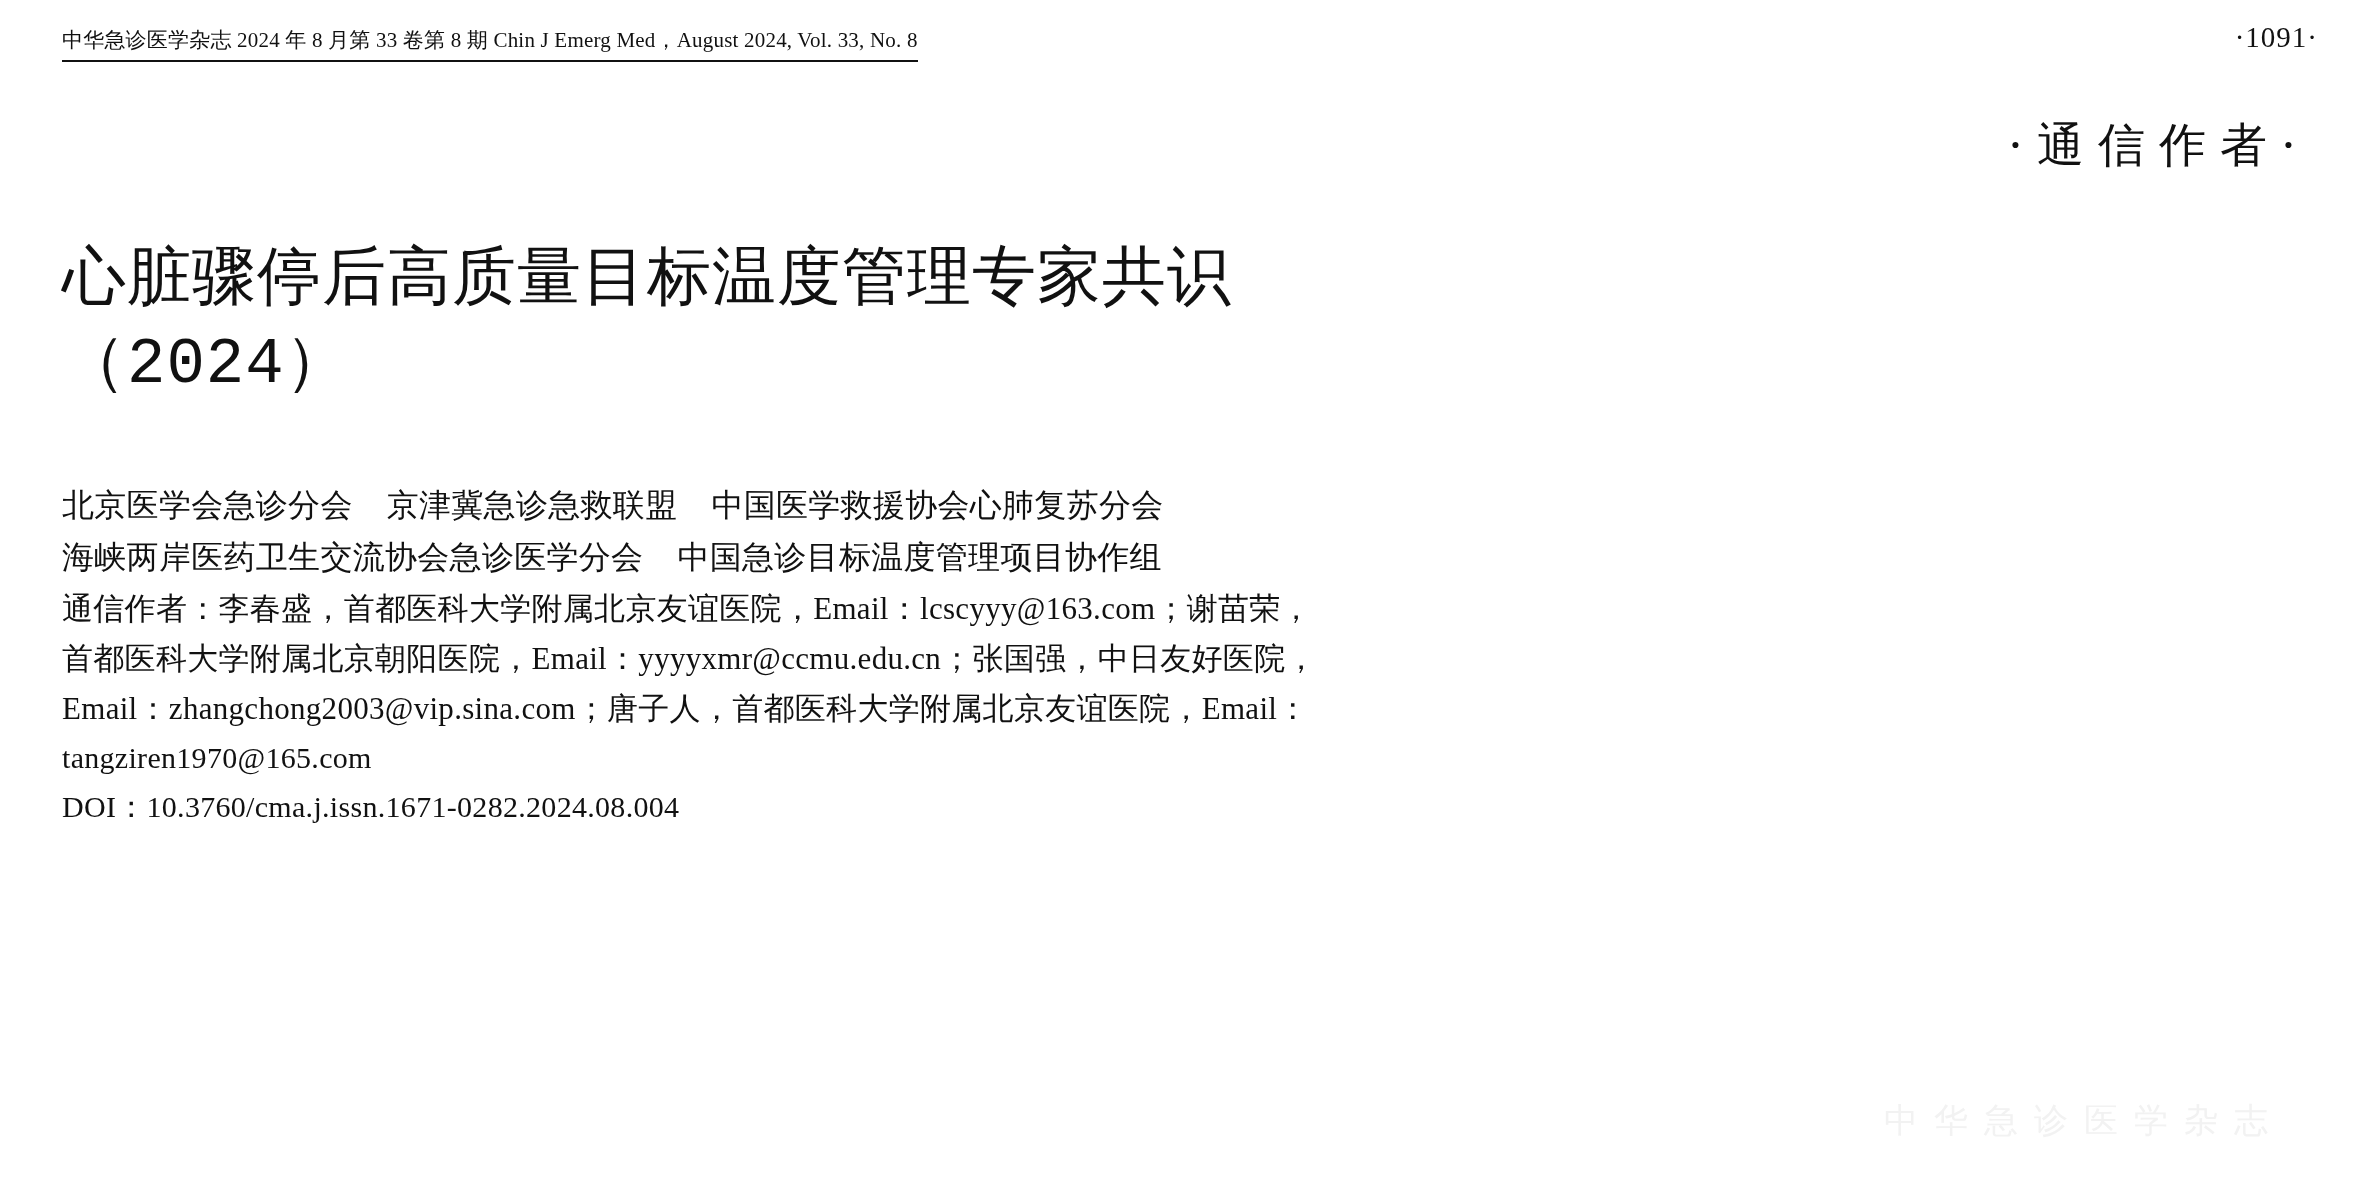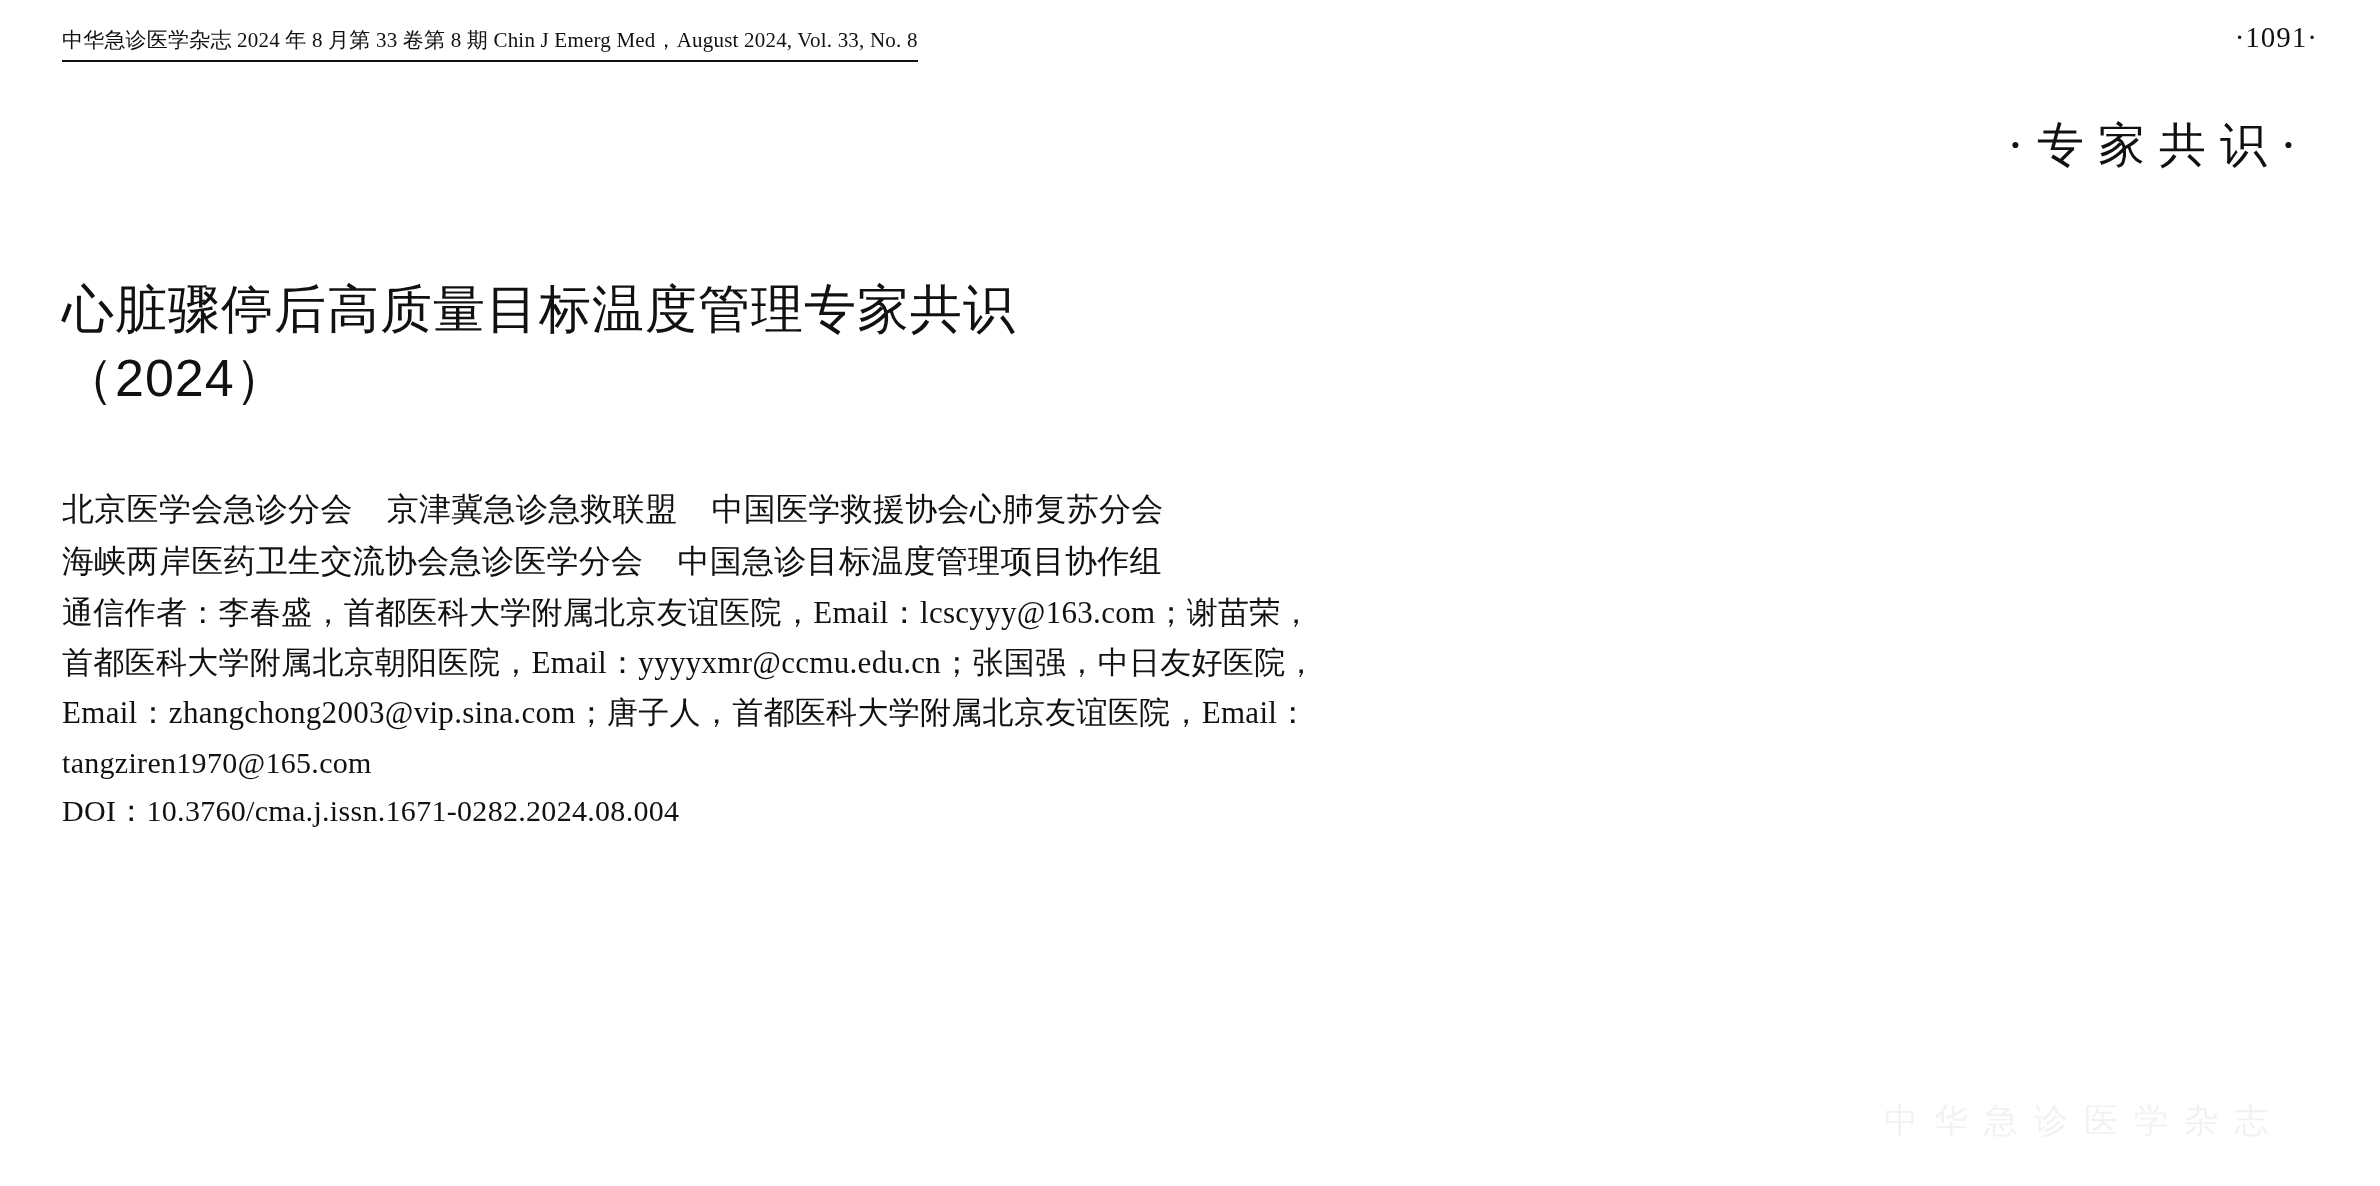--- a/index.html
+++ b/index.html
@@ -55,26 +55,26 @@
     font-size: 47px;
     letter-spacing: 14px;
     margin-top: 52px;
     padding-right: 8px;
     font-family: "DejaVu Serif", "Liberation Serif", serif;
     font-weight: 500;
   }
 
   
   .title {
-    font-size: 52px;
+    font-size: 64px;
     line-height: 1.32;
     font-weight: 400;
     letter-spacing: 1px;
-    margin-top: 98px;
-    font-family: Liberation Sans, sans-serif;
+    margin-top: 62px;
+    font-family: Liberation Mono, monospace;
   }
   .title-line {
     display: block;
     white-space: nowrap;
   }
 
   
   .meta {
     margin-top: 72px;
     font-size: 31px;
@@ -108,21 +108,21 @@
 </head>
 <body>
 
 <div class="page">
 
   <div class="running-head">
     <div class="running-head-left">中华急诊医学杂志 2024 年 8 月第 33 卷第 8 期 Chin J Emerg Med，August   2024, Vol. 33, No. 8</div>
     <div class="running-head-right">·1091·</div>
   </div>
 
-  <div class="kicker">·专家共识·</div>
+  <div class="kicker">·通信作者·</div>
 
   <h1 class="title">
     <span class="title-line">心脏骤停后高质量目标温度管理专家共识</span>
     <span class="title-line">（2024）</span>
   </h1>
 
   <div class="meta">
 
     <span class="meta-line org"><span>北京医学会急诊分会</span><span class="gap-wide"></span><span>京津冀急诊急救联盟</span><span class="gap-wide"></span><span>中国医学救援协会心肺复苏分会</span></span>
 

